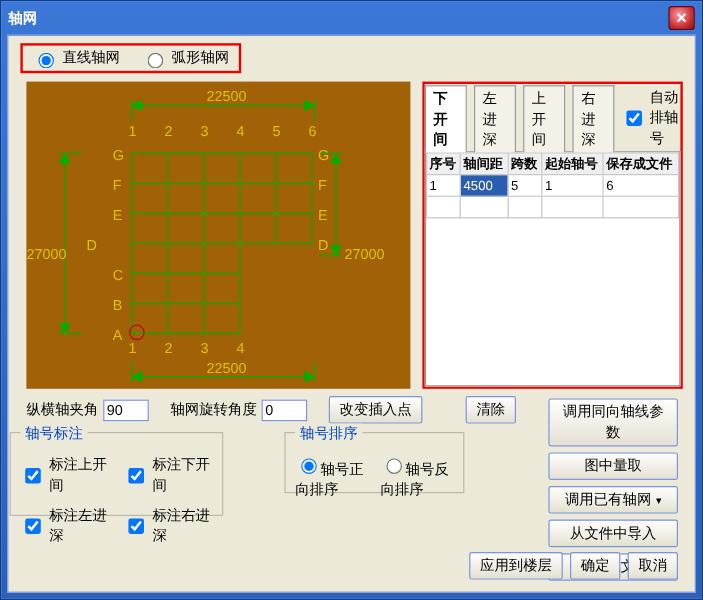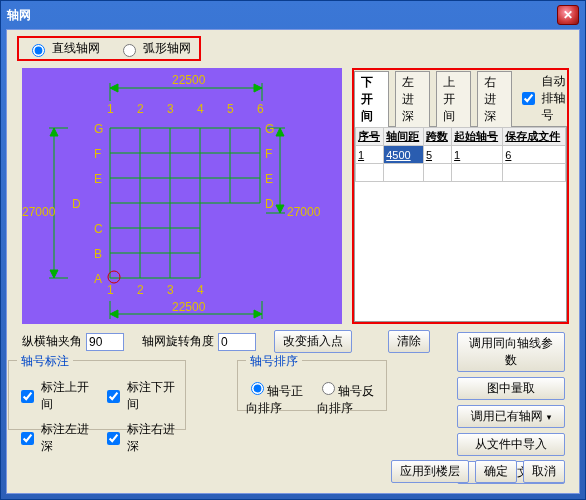--- a/index.html
+++ b/index.html
@@ -7,31 +7,31 @@
 .window { width: 586px; height: 500px; background: linear-gradient(#3b77d6,#2c5fb8); border: 1px solid #0a3d8f; position: relative; }
 .titlebar { height: 28px; display: flex; align-items: center; padding: 0 6px; color: #fff; font-weight: bold; }
 .titlebar .spacer { flex: 1; }
 .close-btn { width: 22px; height: 20px; background: radial-gradient(circle at 40% 35%,#f9a,#c33 60%,#811); border: 1px solid #700; border-radius: 3px; color: #fff; display: flex; align-items: center; justify-content: center; cursor: pointer; }
 .client { position: absolute; left: 5px; right: 5px; top: 28px; bottom: 5px; background: #ece9d8; border: 1px solid #7a96df; }
 .highlight-red { border: 2px solid #e00; }
 
 .radio-row { position: absolute; left: 10px; top: 6px; padding: 2px 8px; display: flex; gap: 18px; }
 .radio-row label { display: flex; align-items: center; gap: 4px; }
 
-.canvas { position: absolute; left: 15px; top: 38px; width: 320px; height: 256px; background: #8b5cf6; color: #0f0; }
+.canvas { position: absolute; left: 15px; top: 38px; width: 320px; height: 256px; background: #a16207; color: #0f0; }
 .canvas svg { width: 100%; height: 100%; }
 
 .tab-area { position: absolute; left: 345px; top: 38px; right: 10px; height: 256px; display: flex; flex-direction: column; }
 .tab-header { display:flex; align-items:center; gap:6px; }
 .tab-btn { padding: 2px 6px; border:1px solid #999; background:#f4f2e8; cursor:pointer; border-bottom:none; position:relative; top:1px; }
 .tab-btn.active { background:#fff; font-weight:bold; }
 .auto-chk { margin-left:auto; display:flex; align-items:center; gap:3px; }
 .tab-body { background:#fff; border:1px solid #999; flex:1; overflow:hidden; }
 .grid-table { width:100%; border-collapse:collapse; }
-.grid-table th, .grid-table td { border:1px solid #c8c8c8; padding:1px 2px; text-align:left; font-size:11px; height:18px;text-decoration:underline; }
+.grid-table th, .grid-table td { border:1px solid #c8c8c8; padding:1px 2px; text-align:left; font-size:11px; height:18px; }
 .grid-table th { background:#efefef; }
 .cell-selected { background:#2a5db0; color:#fff; }
 
 .below-row { position:absolute; left:15px; top:300px; right:10px; display:flex; align-items:center; gap:4px; }
 .below-row input[type=text] { width:38px; height:18px; border:1px solid #7a96df; }
 .btn { border:1px solid #7a96df; background:linear-gradient(#fefefe,#e4e1d2); padding:2px 8px; cursor:pointer; border-radius:2px; }
 
 .groupbox { position:absolute; border:1px solid #bfb8a5; padding:18px 8px 8px 8px; }
 .groupbox .legend { position:absolute; top:-8px; left:8px; background:#ece9d8; padding:0 4px; color:#0046c8; }
 .checks { display:grid; grid-template-columns:1fr 1fr; gap:8px 12px; }

